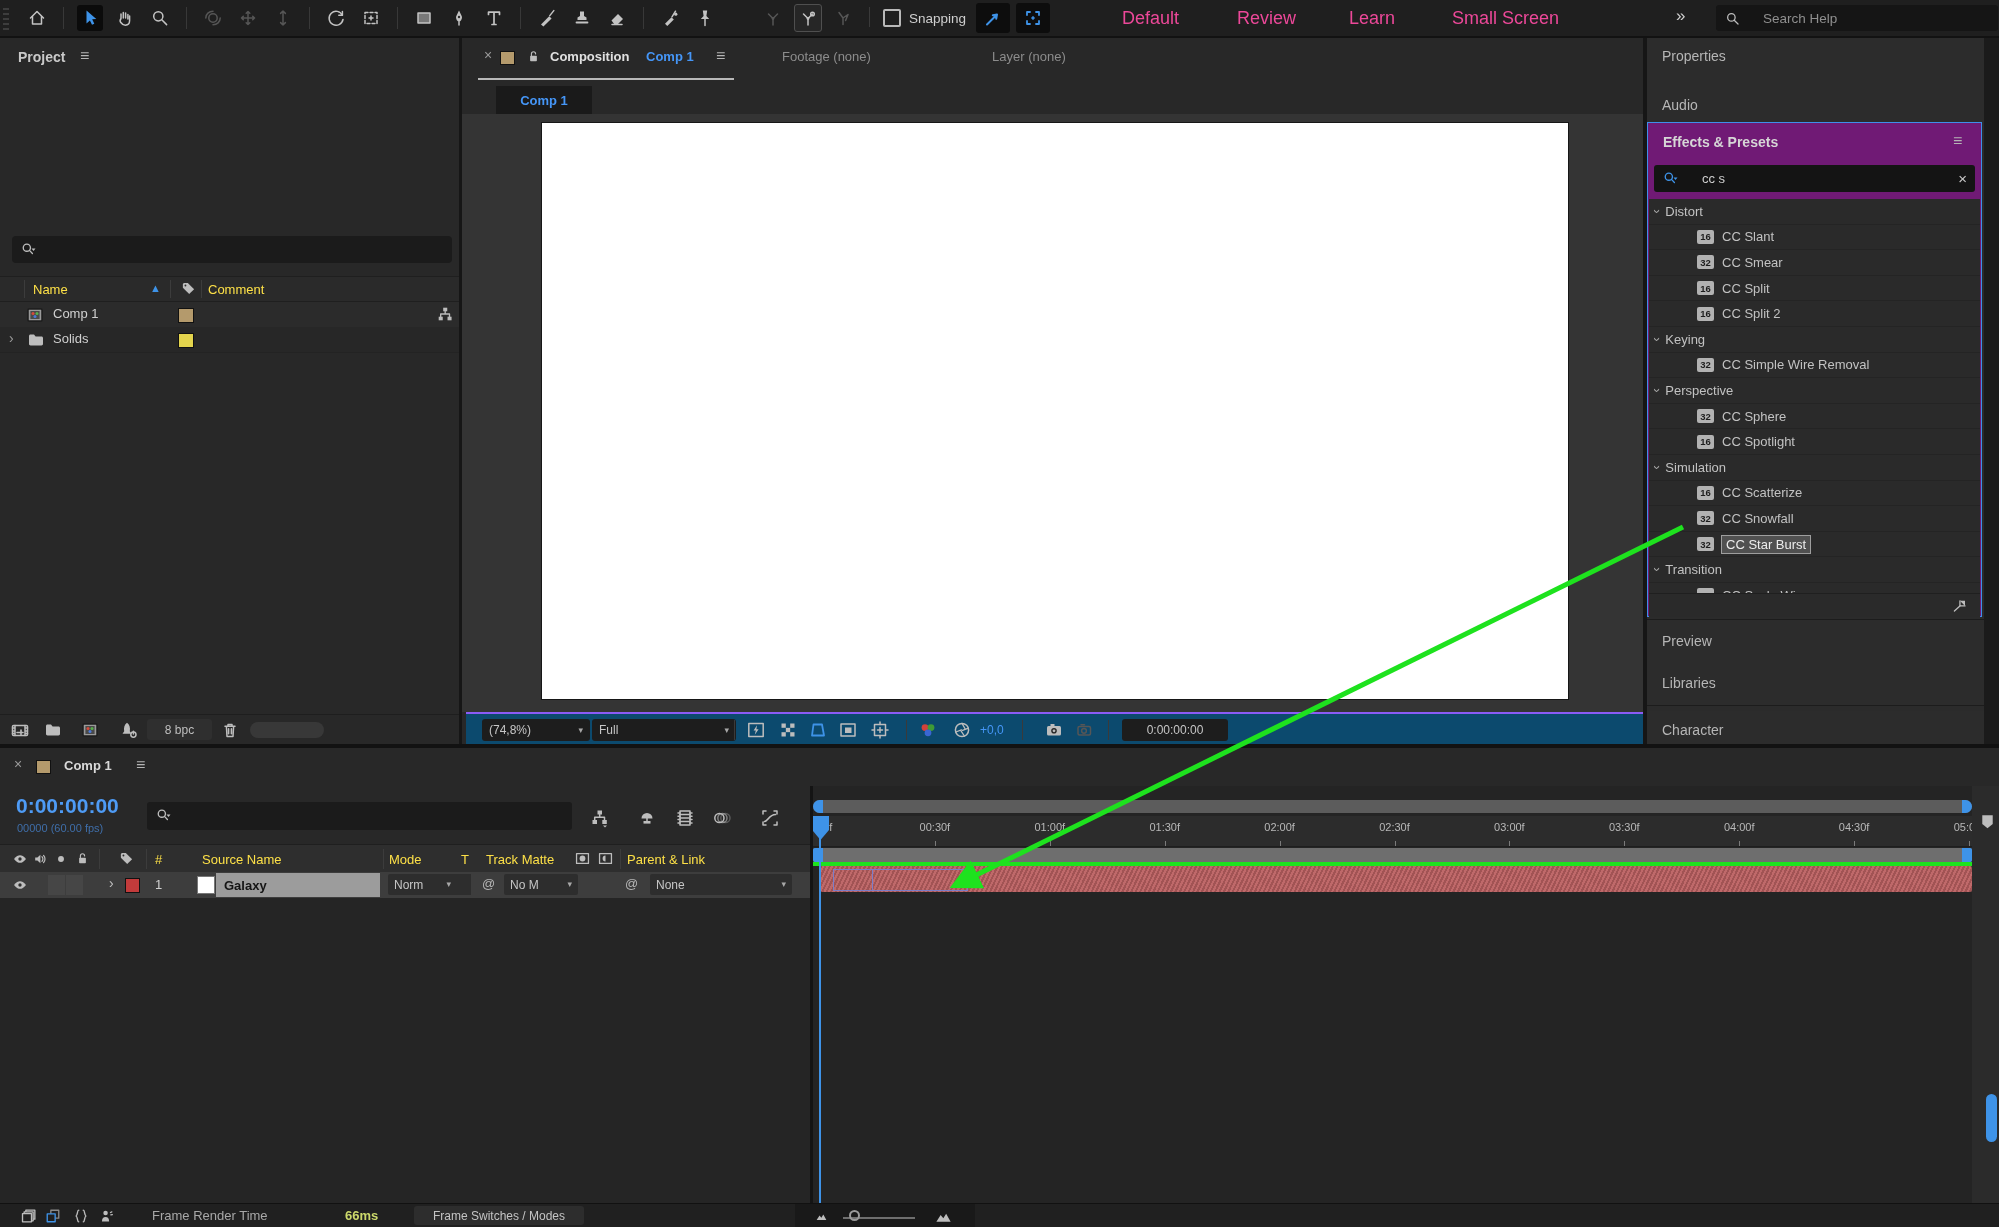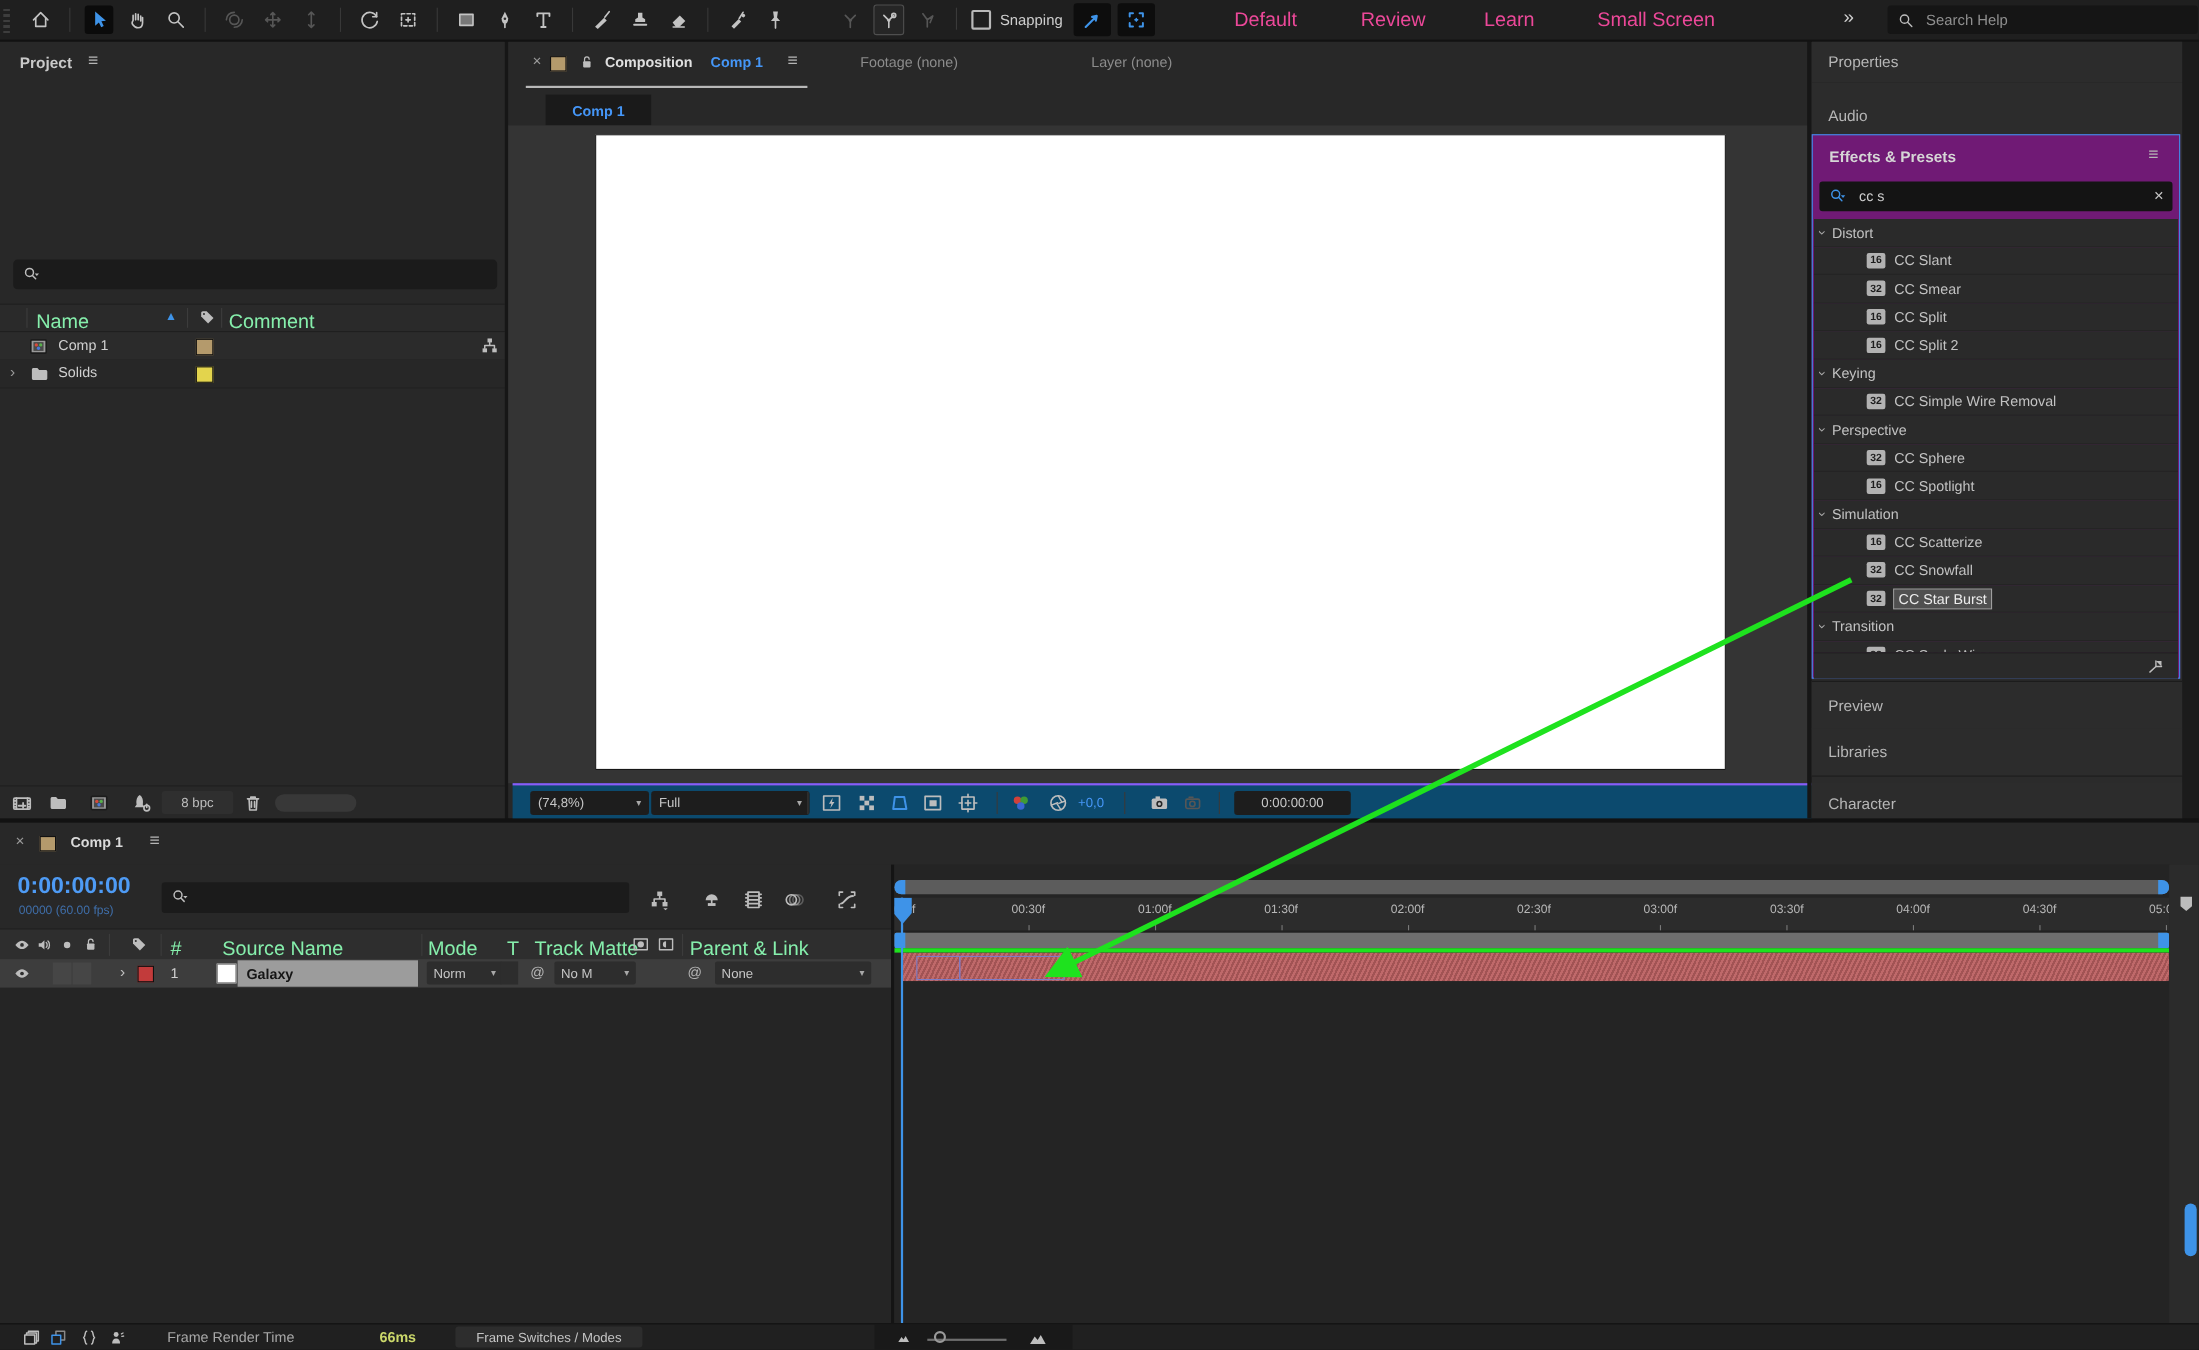--- a/index.html
+++ b/index.html
@@ -21,32 +21,32 @@
   .toolsep{width:1px;height:22px;background:#383838;margin:0 4px}
   .framebox{border:1px solid #4f4f4f;border-radius:3px;background:#262626}
   .darkbox{background:#0d0d0d;border-radius:3px;width:34px;height:30px;display:flex;align-items:center;justify-content:center}
   .wslabel{position:absolute;top:0;height:36px;display:flex;align-items:center;color:#ec4899;font-size:18px;white-space:nowrap}
   
   .panelbar{background:#2c2c2c;border-bottom:1px solid #1c1c1c;color:#b6b6b6;font-size:14px}
   .dd{background:#1d1d1d;border-radius:3px;display:flex;align-items:center;justify-content:space-between;
       padding:0 7px;color:#c6c6c6;font-size:12px}
   .caret{font-size:9px;color:#a8a8a8;line-height:1}
   .chip{border:1px solid #111}
-  .searchbox{background:#181818;border-radius:3px;display:flex;align-items:center;gap:8px;padding:0 8px}
+  .searchbox{background:#181818;border-radius:3px;display:flex;align-items:center;gap:20px;padding:0 8px}
   .searchbox input{background:transparent;border:0;outline:0;color:#cfcfcf;font-size:13px;
       font-family:"Liberation Sans","DejaVu Sans",sans-serif;width:100%}
   .searchbox input::placeholder{color:#8f8f8f}
   
   .fx-row{display:flex;align-items:center;height:24.6px;border-bottom:1px solid #242424;background:#2a2a2a;color:#c2c2c2;font-size:13px}
   .fx-row .chev{display:inline-block;transform:rotate(90deg);color:#a8a8a8;margin:0 6px 0 6px;font-size:13px}
   .fx-badge{width:17px;height:14px;background:#b2b2b2;color:#1d1d1d;border-radius:2px;font-size:9.5px;
       font-weight:bold;display:inline-flex;align-items:center;justify-content:center;margin:0 8px 0 48px;flex:none}
   .fx-sel{background:#505050;outline:1px solid #9e9e9e;color:#ececec;padding:1px 4px}
   
-  .colhead{color:#86efac;font-size:18px;white-space:nowrap}
+  .colhead{color:#fde047;font-size:13px;white-space:nowrap}
   .cellbox{background:#2d2d2d;border-radius:2px;display:flex;align-items:center;justify-content:space-between;
       padding:0 6px;color:#c6c6c6;font-size:12px}
   .pick{font-size:13px;color:#b5b5b5}
   .rlabel{position:absolute;top:5px;width:76px;text-align:center;color:#b8b8b8;font-size:11px;white-space:nowrap}
   .rtick{position:absolute;bottom:0;width:1px;height:5px;background:#7a7a7a}
 </style>
 </head>
 <body>
 
 <div id="app">

